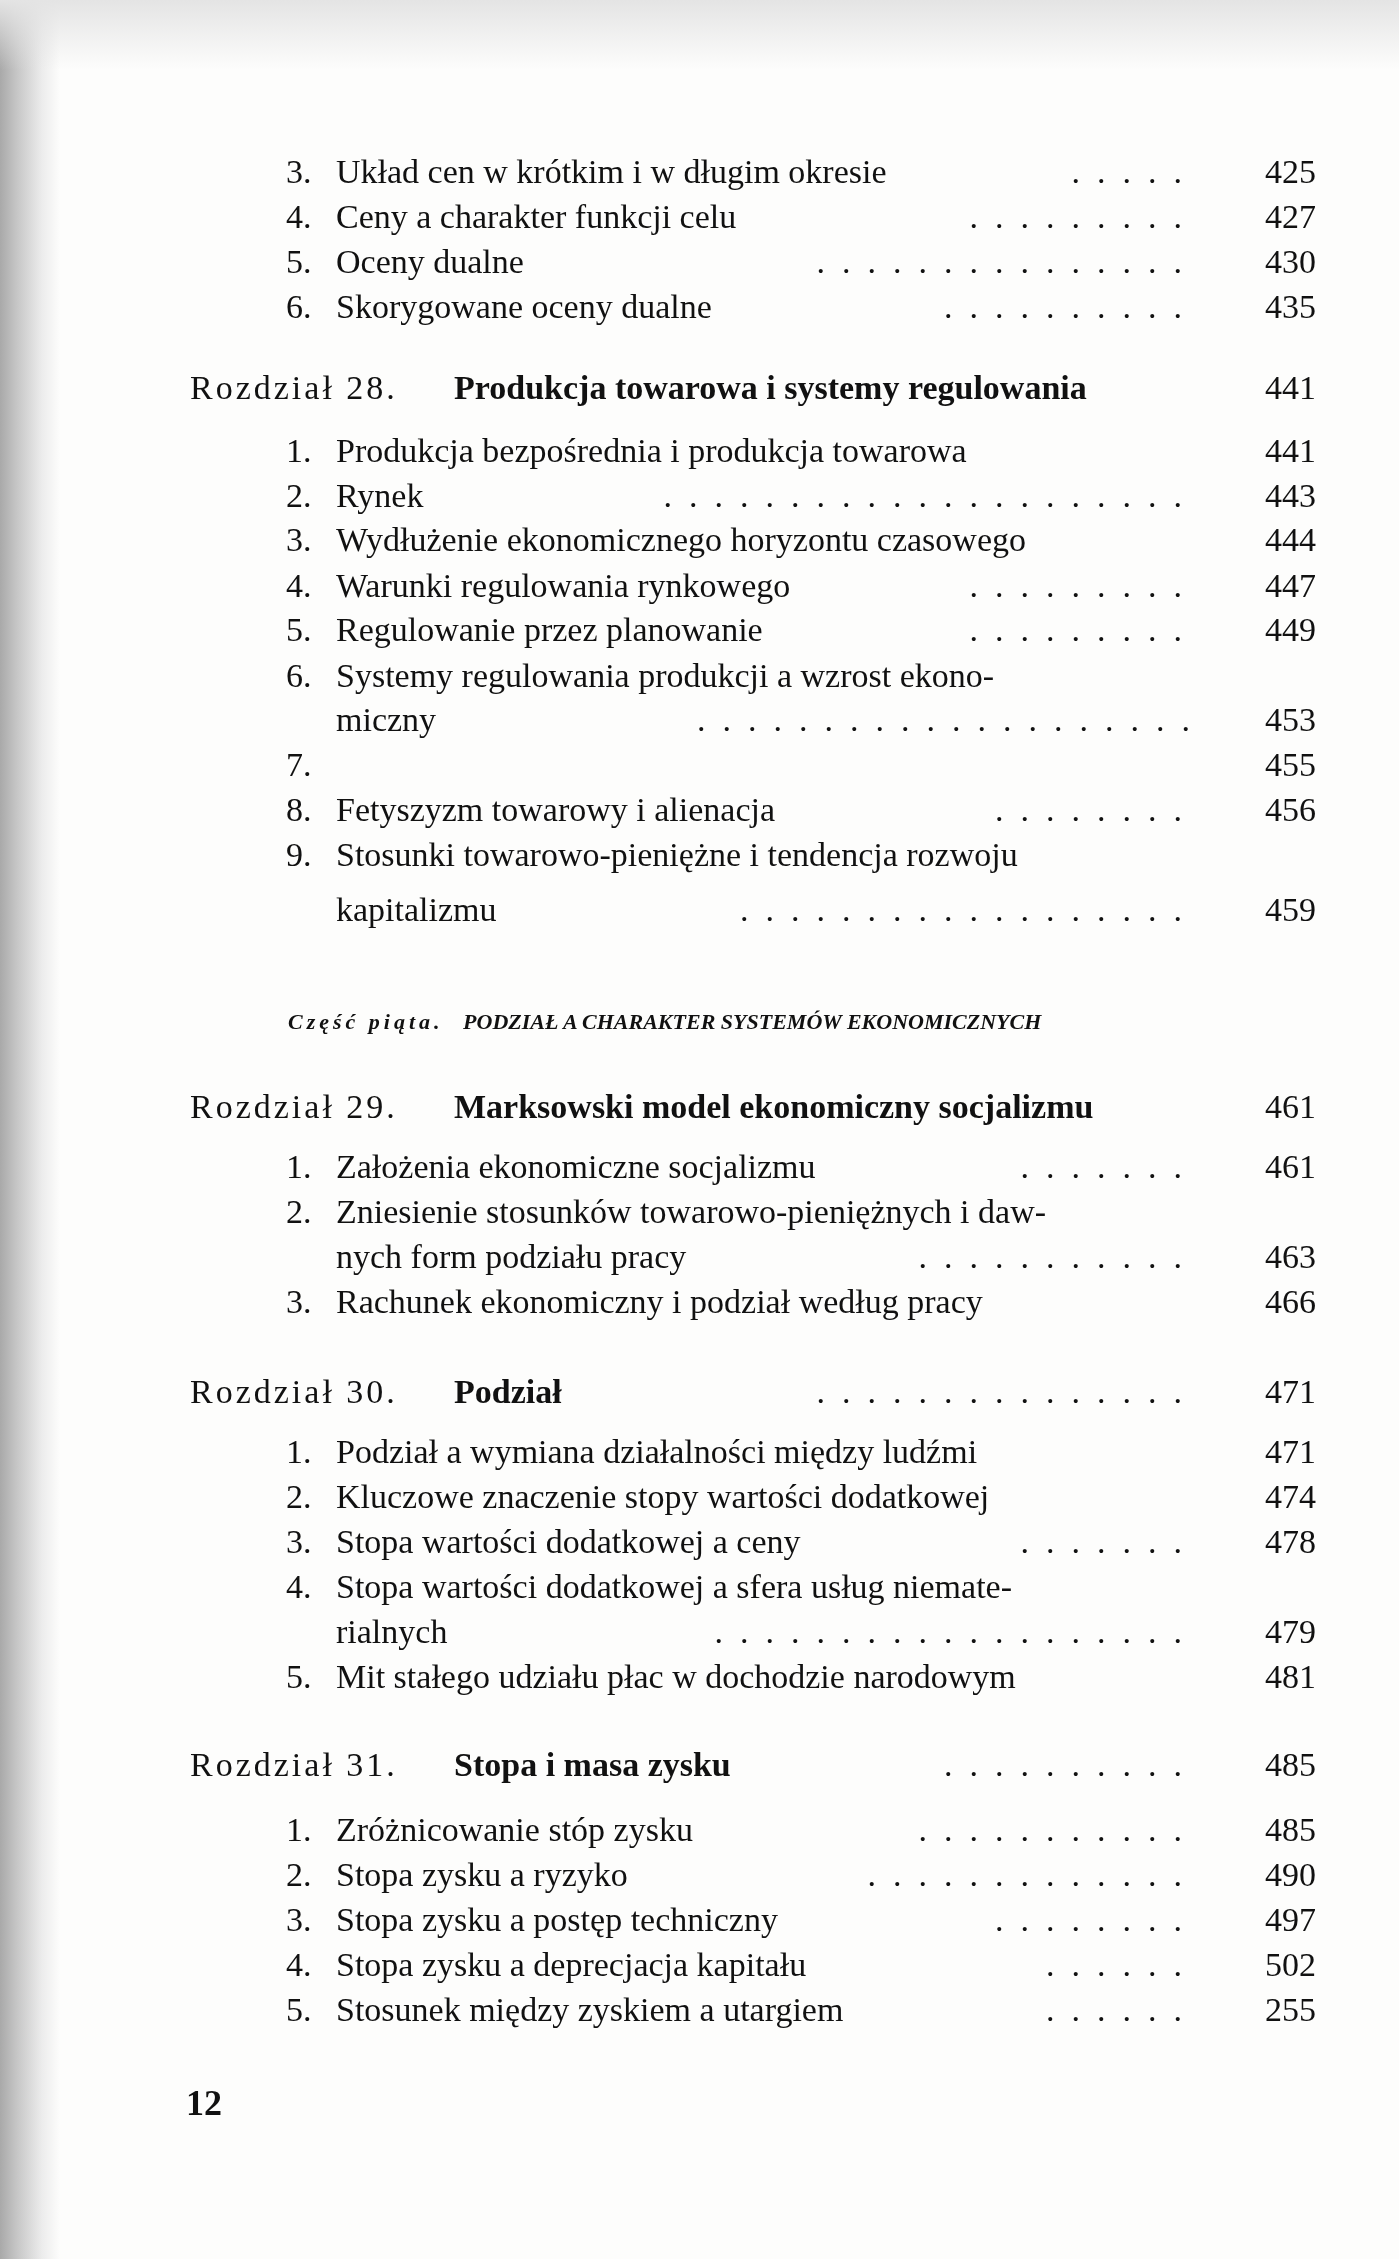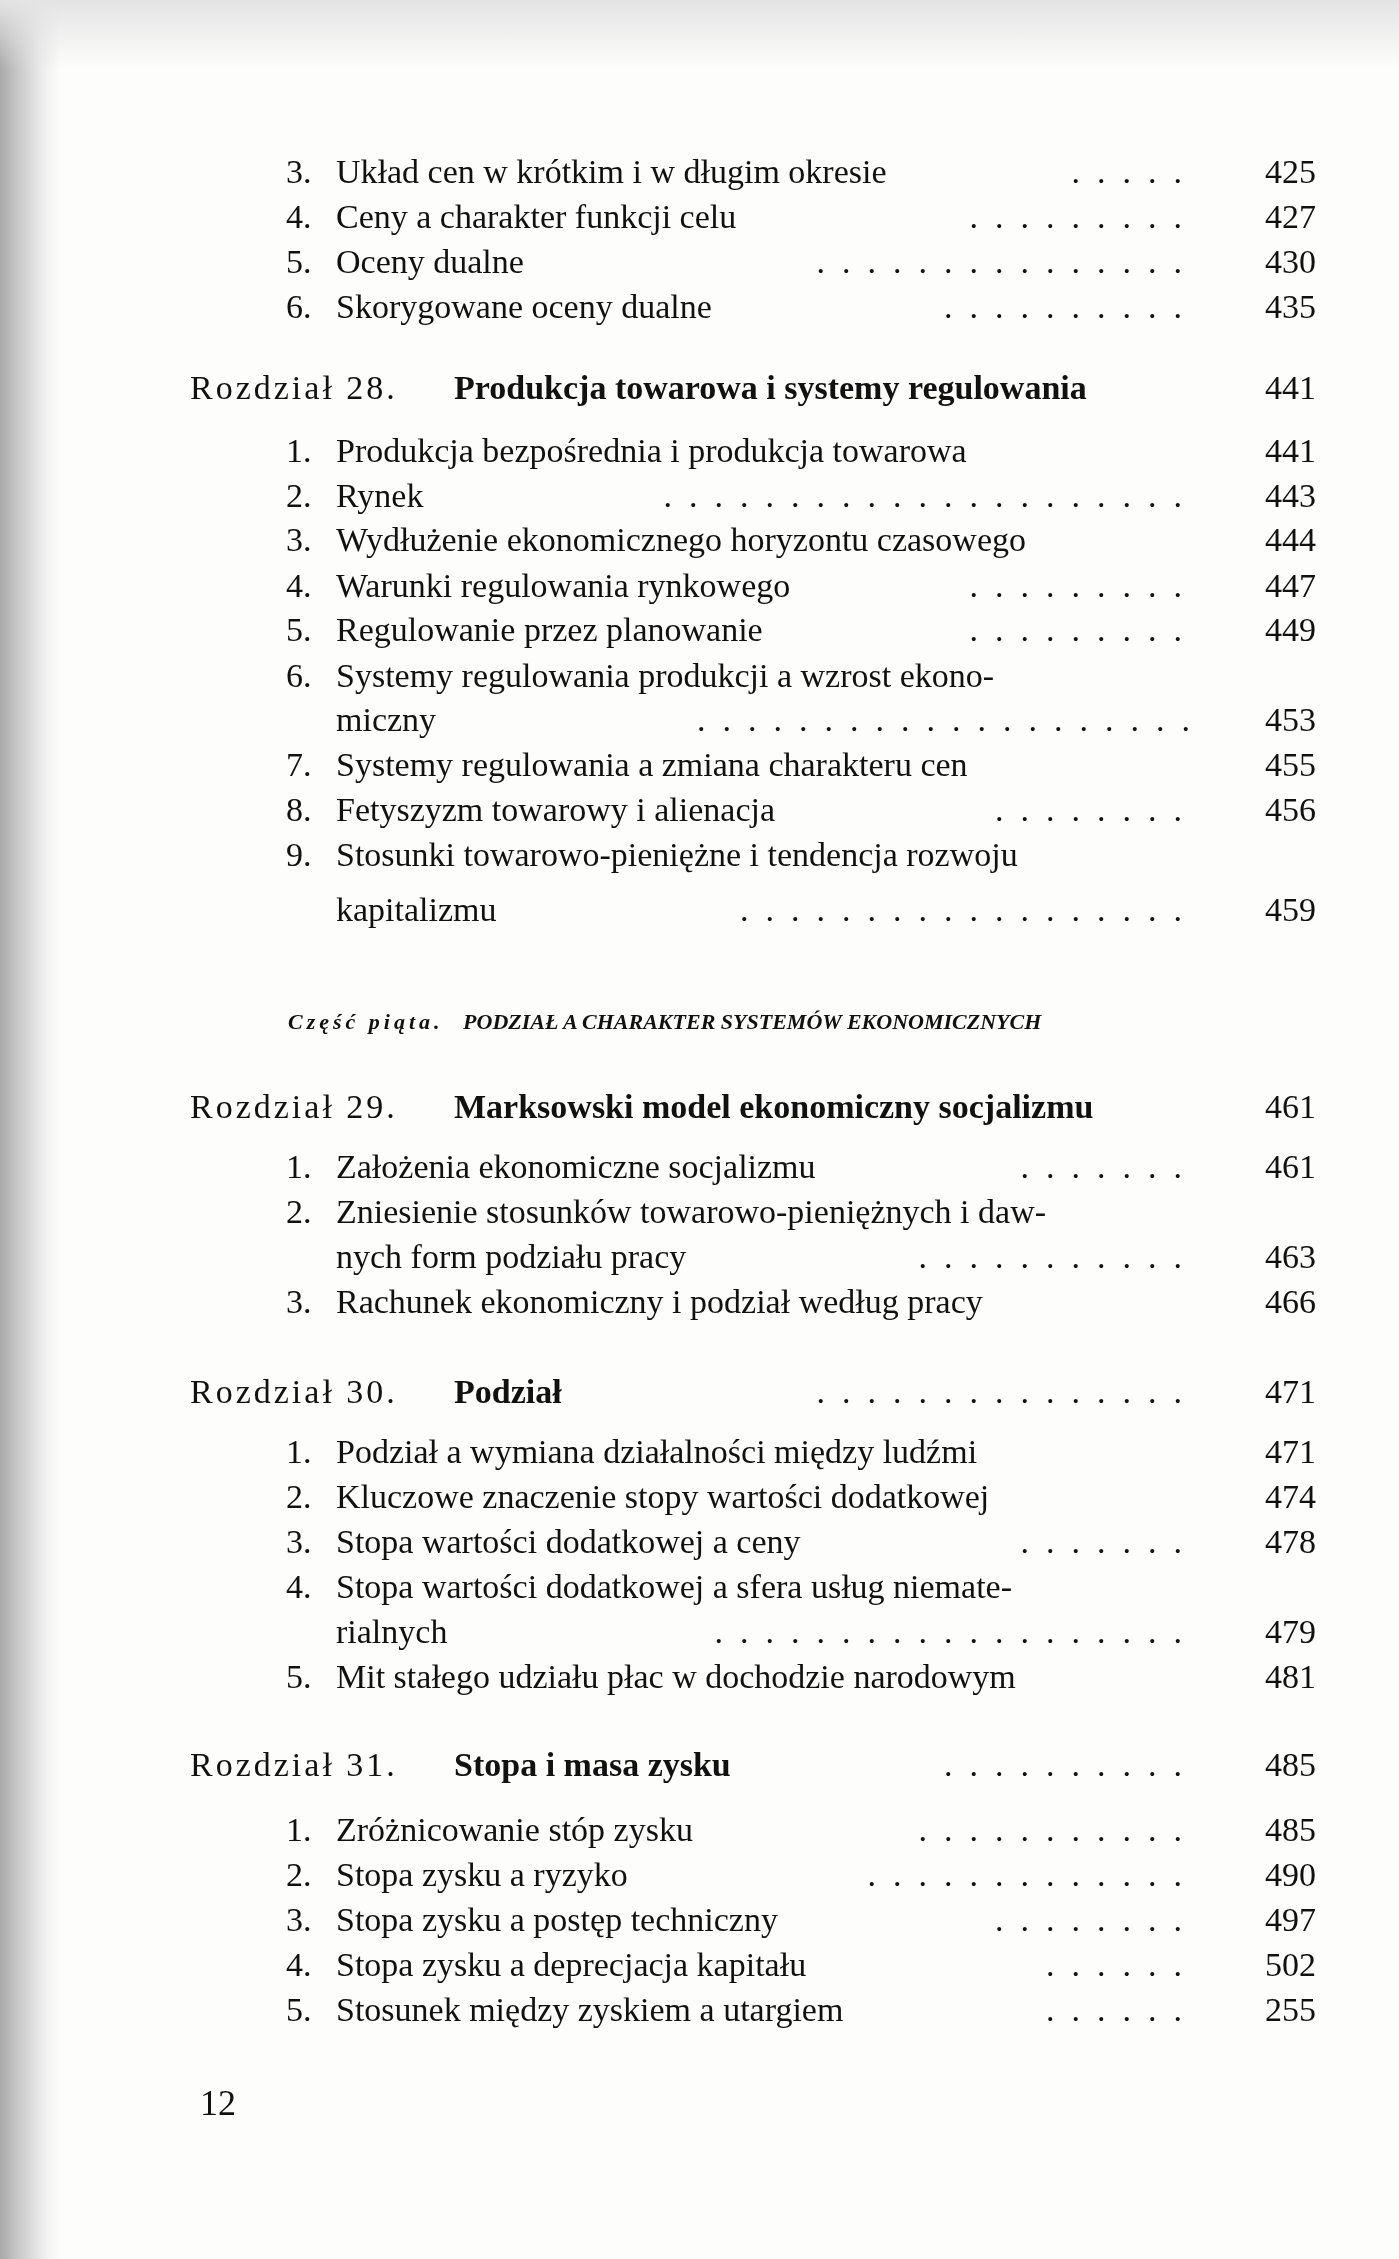--- a/index.html
+++ b/index.html
@@ -33,21 +33,21 @@
   }
   .page { position:absolute; left:1256px; width:60px; text-align:right; }
   .part {
     position:absolute; left:288px; top:1004px; font-size:22px; line-height:36px;
     font-weight:bold; white-space:nowrap;
     font-family:"Liberation Serif", "DejaVu Serif", serif;
     font-style:italic;
   }
   .part .lbl { letter-spacing:4px; margin-right:14px; }
   .pageno {
-    position:absolute; left:200px; top:2082px; font-size:36px; font-weight:normal;
+    position:absolute; left:186px; top:2082px; font-size:36px; font-weight:bold;
     font-family:"Liberation Serif", "DejaVu Serif", serif;
   }
 </style>
 </head>
 <body>
 
 <div class="scan-edge"></div>
 <div class="top-edge"></div>
 
 <div id="toc">
@@ -112,21 +112,20 @@
       <span class="num">6.</span>
       <span class="txt">Systemy regulowania produkcji a wzrost ekono-</span>
     </div>
     <div class="line" style="top: 698px; padding-left: 8px;">
       <span class="txt cont">miczny</span>
       <span class="dots">....................</span>
       <span class="page">453</span>
     </div>
     <div class="line" style="top: 743px;">
       <span class="num">7.</span>
-      <span class="txt">Systemy regulowania a zmiana charakteru cen</span>
       <span class="page">455</span>
     </div>
     <div class="line" style="top: 788px;">
       <span class="num">8.</span>
       <span class="txt">Fetyszyzm towarowy i alienacja</span>
       <span class="dots">........</span>
       <span class="page">456</span>
     </div>
     <div class="line" style="top: 833px;">
       <span class="num">9.</span>

